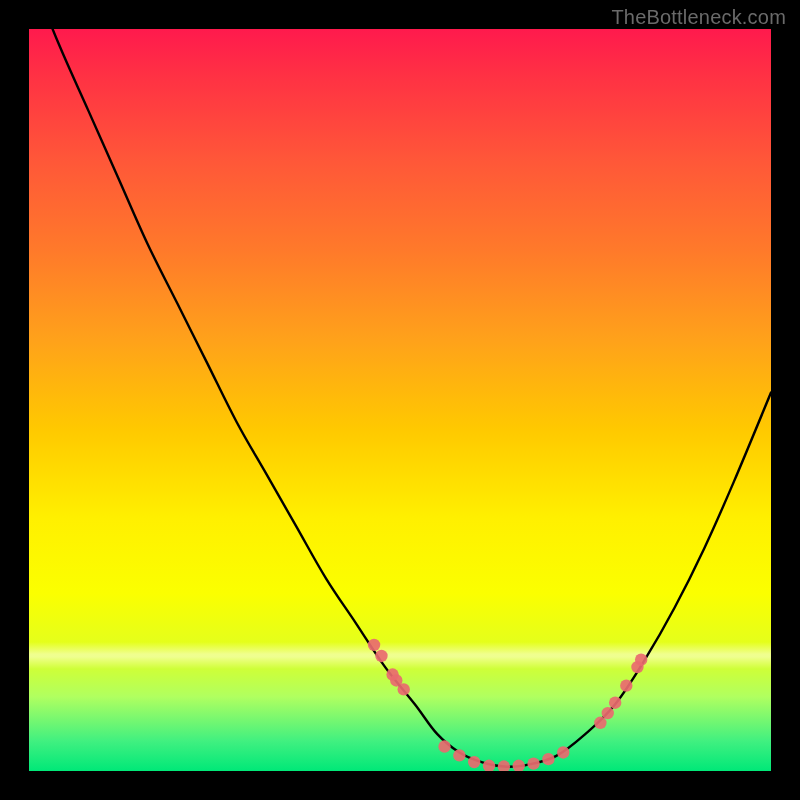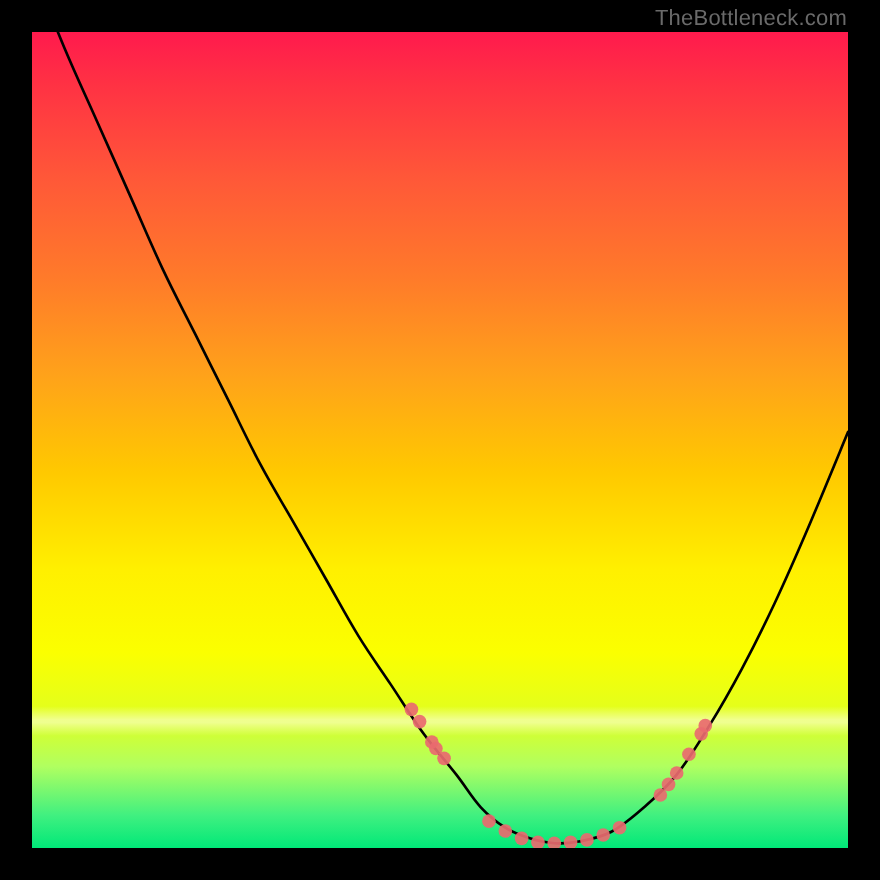--- a/index.html
+++ b/index.html
@@ -49,21 +49,21 @@
   }
   svg.curve {
     position: absolute;
     inset: 0;
     width: 100%;
     height: 100%;
   }
   .watermark {
     position: absolute;
     top: 6px;
-    right: 30px;
+    right: 14px;
     font-family: Arial, Helvetica, sans-serif;
     font-size: 20px;
     color: #6a6a6a;
     font-weight: 400;
     letter-spacing: 0.2px;
   }
 </style>
 </head>
 <body>
 

